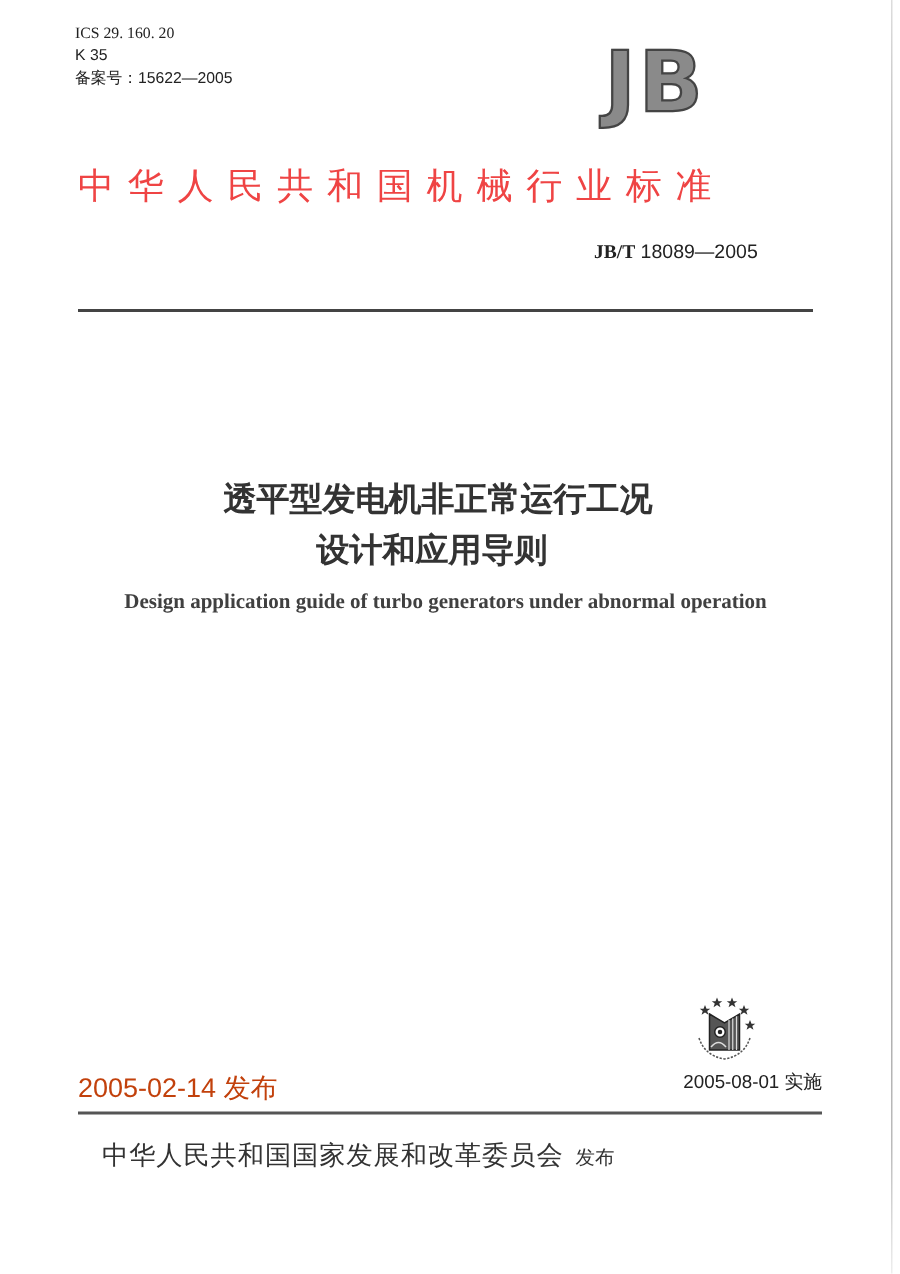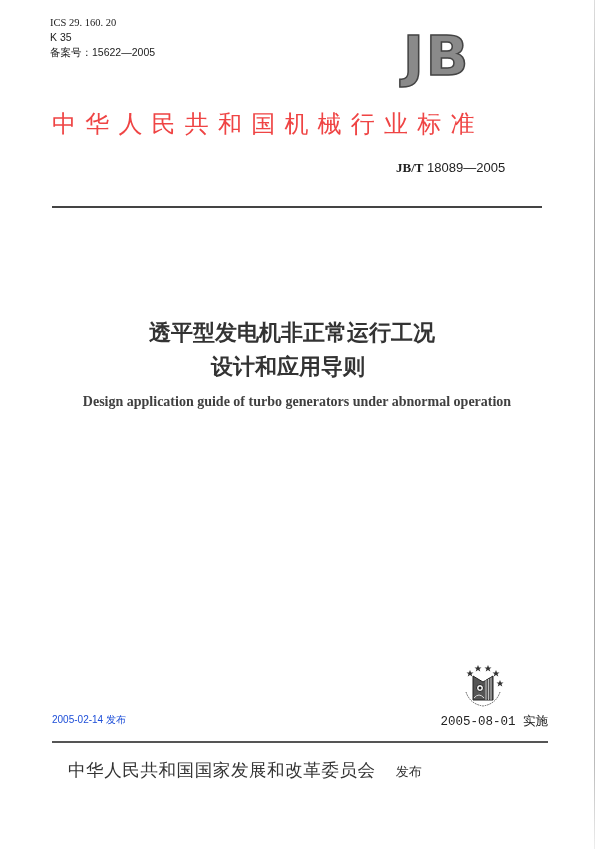--- a/index.html
+++ b/index.html
@@ -107,31 +107,31 @@
       position: absolute;
       left: 460px;
       top: 664px;
       width: 46px;
       height: 44px;
     }
     .date-left {
       position: absolute;
       left: 52px;
       top: 713px;
-      font-size: 10px;
+      font-size: 18px;
       font-family: "Liberation Sans", sans-serif;
-      color: #1d4ed8;
+      color: #c2410c;
       white-space: nowrap;
     }
     .date-right {
       position: absolute;
       right: 52px;
       top: 713px;
       font-size: 12.5px;
-      font-family: Liberation Mono, monospace;
+      font-family: Liberation Sans, sans-serif;
       color: #222;
       white-space: nowrap;
     }
     .rule-bottom {
       position: absolute;
       left: 52px;
       top: 741px;
       width: 496px;
       height: 2px;
       background: #555;
@@ -140,21 +140,21 @@
       position: absolute;
       left: 68px;
       top: 758px;
       font-size: 17.5px;
       letter-spacing: 0.6px;
       color: #333;
       white-space: nowrap;
     }
     .issuer .suffix {
       font-size: 13px;
-      margin-left: 20px;
+      margin-left: 8px;
       letter-spacing: 0;
     }
   </style>
 </head>
 <body>
 
 <div class="page-edge"></div>
 
 <div class="meta">
   <div class="ics">ICS 29. 160. 20</div>

